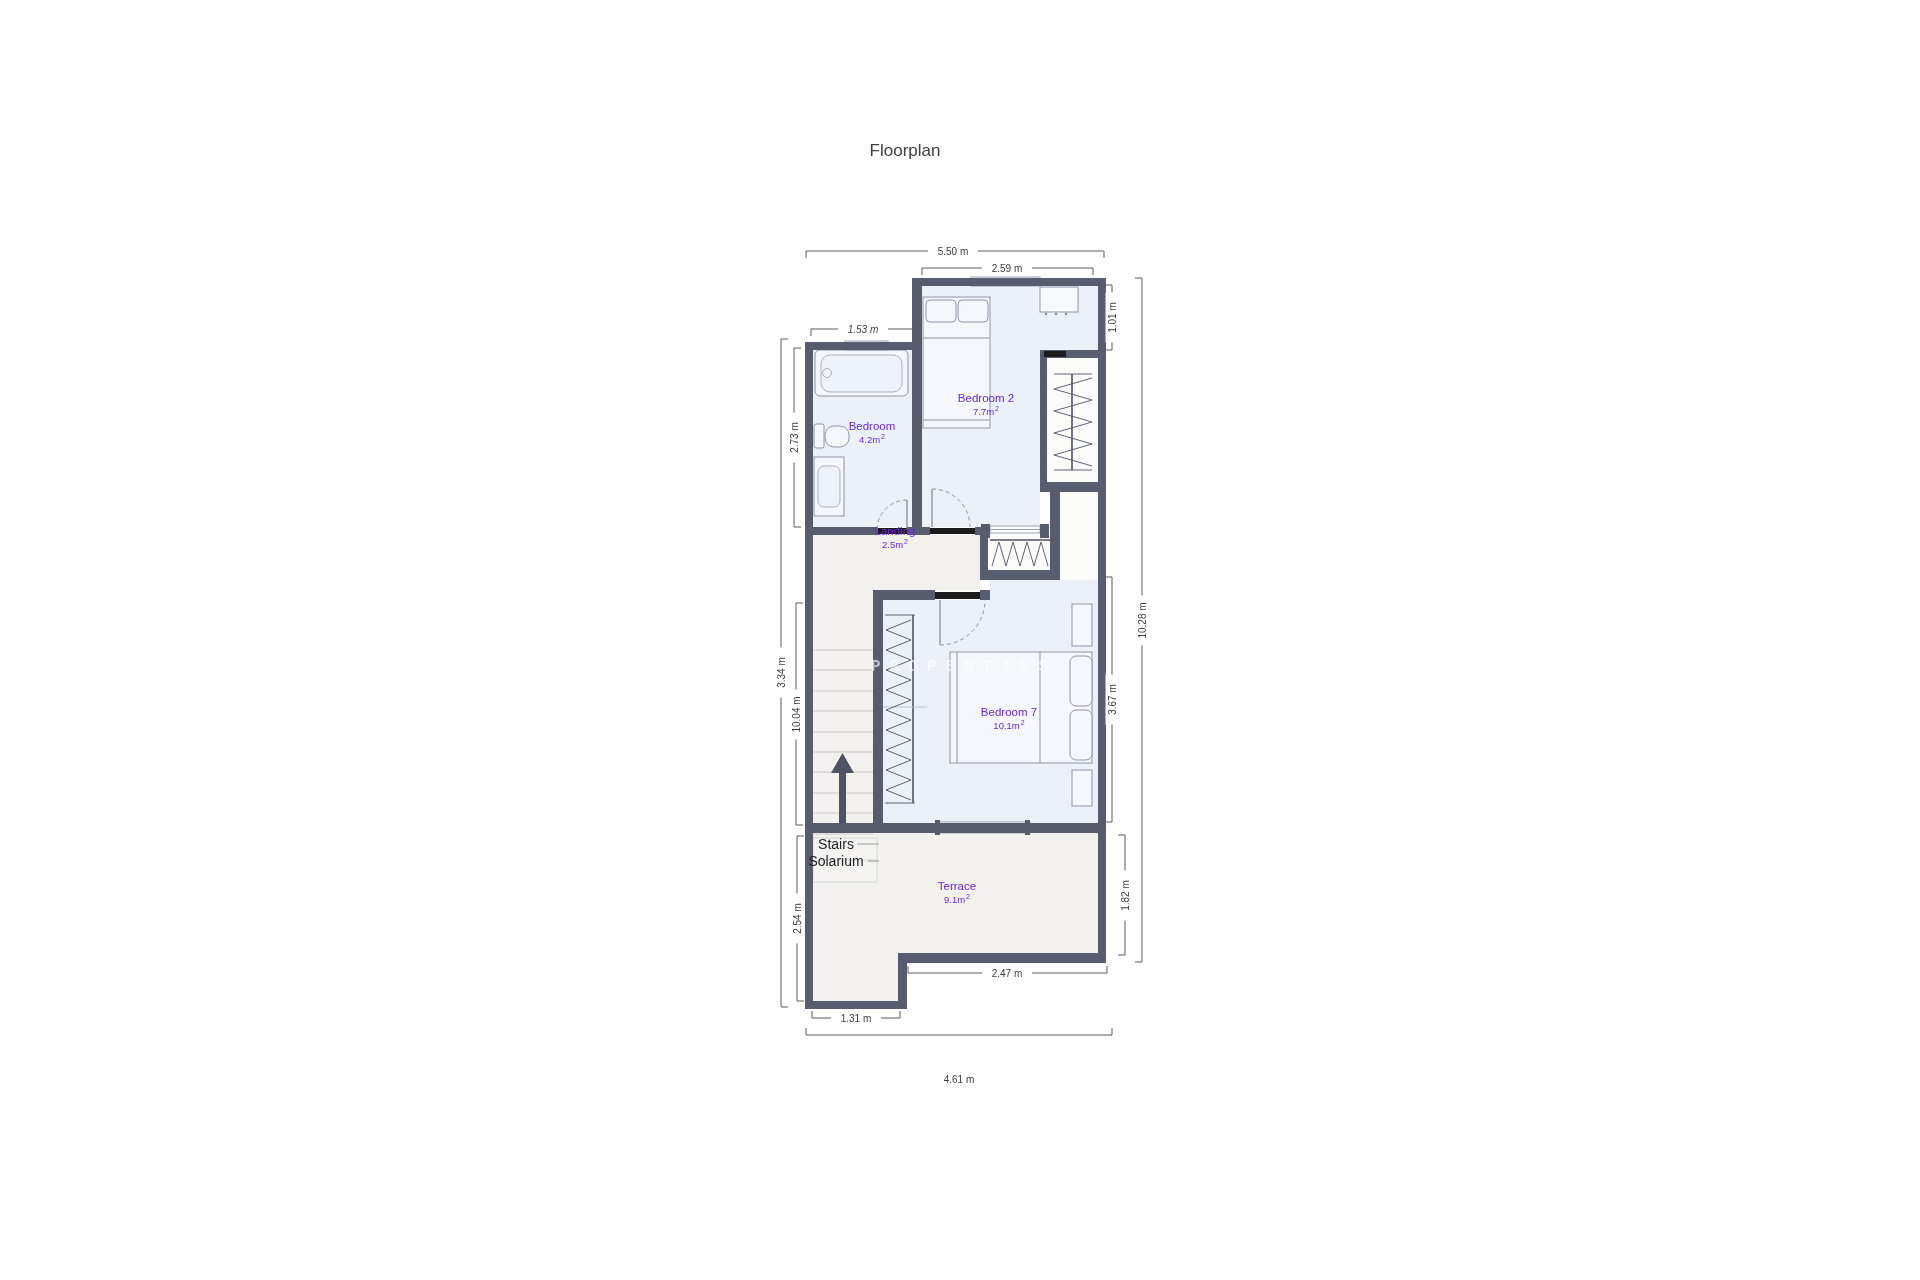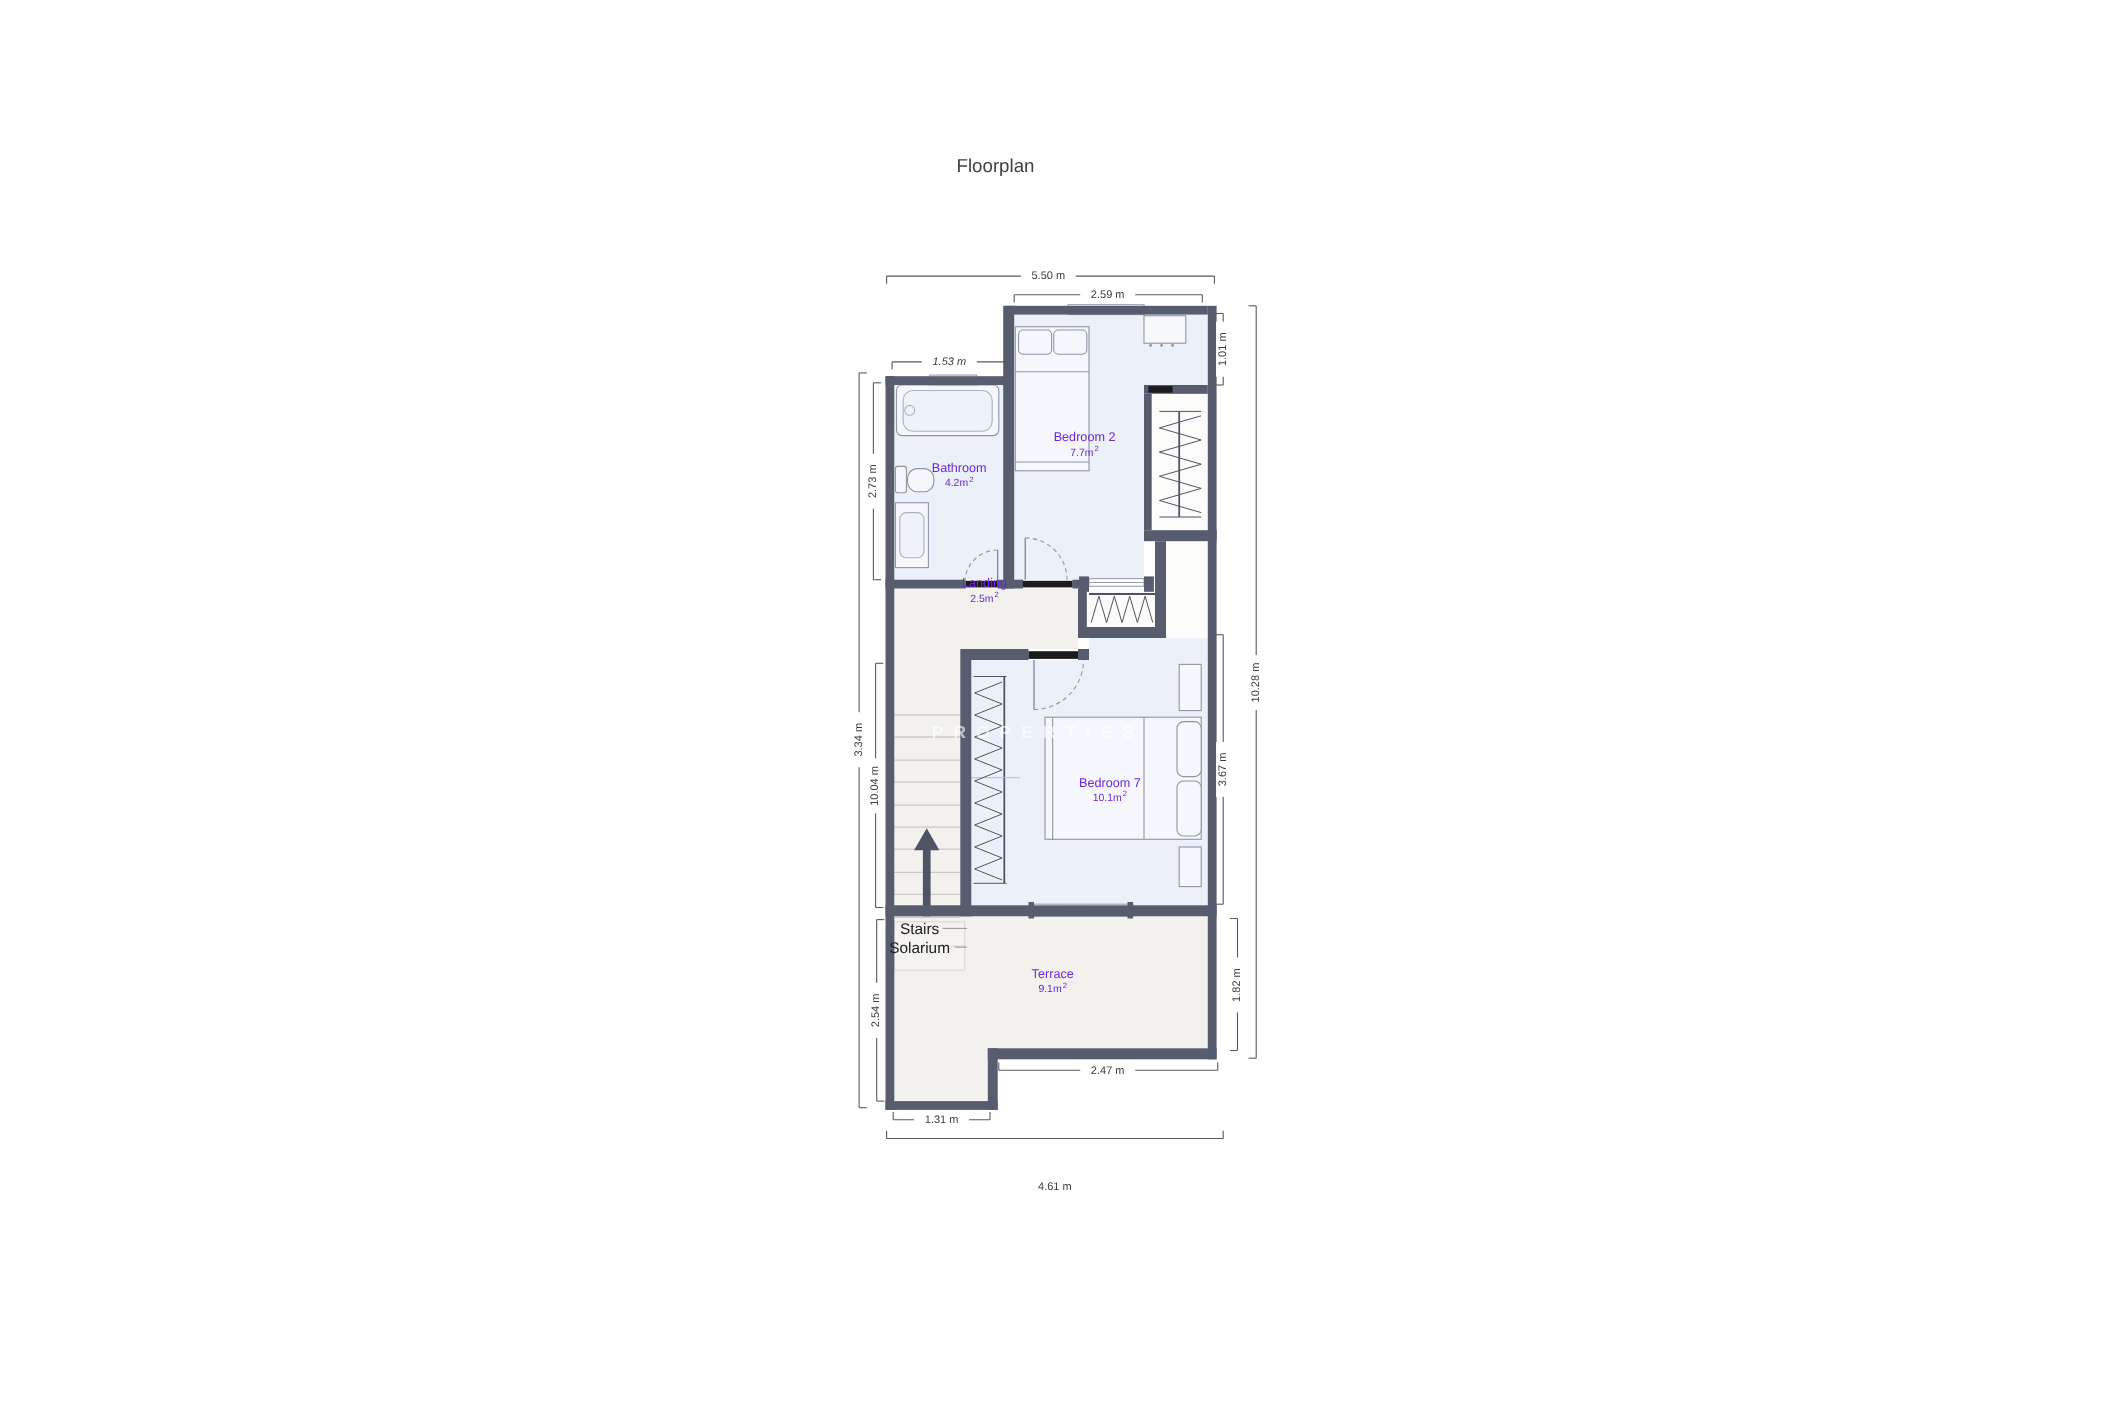--- a/index.html
+++ b/index.html
@@ -9,22 +9,22 @@
   .abs{position:absolute;}
   #page-title{left:805px;top:141px;width:200px;text-align:center;font-size:17px;color:#404040;}
   .room-label{width:120px;text-align:center;color:#6d28d9;line-height:1.25;}
   .room-name{font-size:11.5px;}
   .room-area{font-size:9.5px;}
   .room-area sup{font-size:7px;margin-left:1px;}
   .dim{font-size:10px;color:#3c3c3c;background:#ffffff;text-align:center;
        width:50px;height:13px;line-height:13px;}
   .dim.v{transform:rotate(-90deg);transform-origin:center center;}
   #stairs-label{left:776px;top:836px;width:120px;text-align:center;color:#222;font-size:14px;line-height:1.2;}
-  #watermark{left:847px;top:658px;width:210px;text-align:left;font-size:16px;
-             letter-spacing:9px;color:rgba(255,255,255,0.62);font-weight:bold;}
+  #watermark{left:847px;top:658px;width:210px;text-align:right;font-size:16px;
+             letter-spacing:9px;color:rgba(255,255,255,0.62);font-weight:bold;font-family:Liberation Mono, monospace;}
 </style>
 </head>
 <body>
 
 <div id="page">
 
   <svg id="plan-svg" width="1920" height="1280" viewBox="0 0 1920 1280">
 
     <g>
       <rect x="813" y="350" width="99" height="177" fill="#ecf0f9"></rect>
@@ -218,21 +218,21 @@
         <line x1="1142" y1="278" x2="1135" y2="278"></line>
         <line x1="1142" y1="962" x2="1135" y2="962"></line>
     </g>
   </svg>
 
   <div id="page-title" class="abs">Floorplan</div>
 
   <div id="watermark" class="abs">PROPERTIES</div>
 
   <div class="abs room-label" style="left:812px;top:419px;">
-    <div class="room-name">Bathroom</div>
+    <div class="room-name">Bedroom</div>
     <div class="room-area"><span>4.2m</span><sup>2</sup></div>
   </div>
   <div class="abs room-label" style="left:926px;top:391px;">
     <div class="room-name">Bedroom 2</div>
     <div class="room-area"><span>7.7m</span><sup>2</sup></div>
   </div>
   <div class="abs room-label" style="left:835px;top:524px;">
     <div class="room-name">Landing</div>
     <div class="room-area"><span>2.5m</span><sup>2</sup></div>
   </div>

